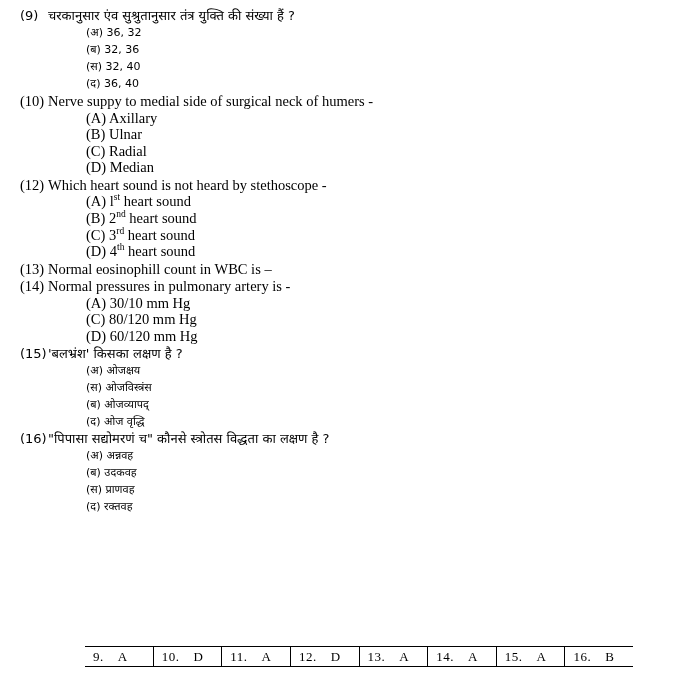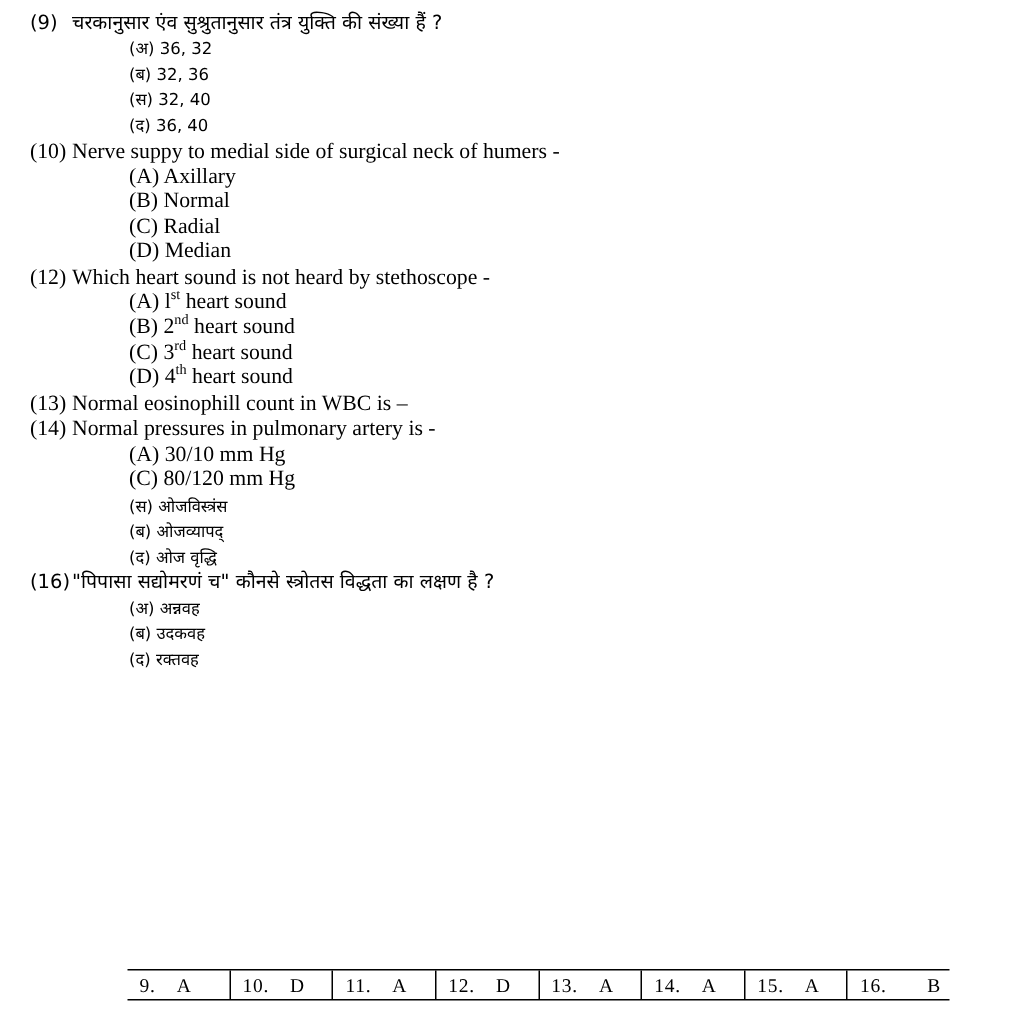--- a/index.html
+++ b/index.html
@@ -86,21 +86,20 @@
     align-items: center;
     justify-content: flex-start;
     padding-left: 8px;
     border-right: 1px solid #000;
     box-sizing: border-box;
     white-space: nowrap;
     letter-spacing: 0.5px;
   }
   .ans-cell:last-child {
     border-right: none;
-    gap: 13px;
   }
   .ans-q {
     margin-right: 14px;
   }
 </style>
 </head>
 <body>
 
 <div class="page">
   <div id="questions-container">
@@ -116,21 +115,21 @@
           <li class="opt hindi">(द) 36,  40</li>
         </ul>
       </div>
       <div class="q-block">
         <div class="q-line">
           <span class="q-num">(10)</span>
           <span class="q-text">Nerve suppy to medial side of surgical neck of humers -</span>
         </div>
         <ul class="opt-list">
           <li class="opt">(A) Axillary</li>
-          <li class="opt">(B) Normal</li>
+          <li class="opt">(B) Ulnar</li>
           <li class="opt">(C) Radial</li>
           <li class="opt">(D) Median</li>
         </ul>
       </div>
       <div class="q-block">
         <div class="q-line">
           <span class="q-num">(12)</span>
           <span class="q-text">Which heart sound is not heard by stethoscope -</span>
         </div>
         <ul class="opt-list">
@@ -147,37 +146,44 @@
         </div>
       </div>
       <div class="q-block">
         <div class="q-line">
           <span class="q-num">(14)</span>
           <span class="q-text">Normal pressures in pulmonary artery is -</span>
         </div>
         <ul class="opt-list">
           <li class="opt">(A) 30/10 mm Hg</li>
           <li class="opt">(C) 80/120 mm Hg</li>
-        </ul>
-      </div>
-      <div class="q-block">
-        <ul class="opt-list">
+          <li class="opt">(D) 60/120 mm Hg</li>
+        </ul>
+      </div>
+      <div class="q-block">
+        <div class="q-line hindi">
+          <span class="q-num">(15)</span>
+          <span class="q-text">'बलभ्रंश' किसका लक्षण है ?</span>
+        </div>
+        <ul class="opt-list">
+          <li class="opt hindi">(अ) ओजक्षय</li>
           <li class="opt hindi">(स) ओजविस्त्रंस</li>
           <li class="opt hindi">(ब) ओजव्यापद्</li>
           <li class="opt hindi">(द) ओज वृद्धि</li>
         </ul>
       </div>
       <div class="q-block">
         <div class="q-line hindi">
           <span class="q-num">(16)</span>
           <span class="q-text">"पिपासा सद्योमरणं च" कौनसे स्त्रोतस विद्धता का लक्षण है ?</span>
         </div>
         <ul class="opt-list">
           <li class="opt hindi">(अ) अन्नवह</li>
           <li class="opt hindi">(ब) उदकवह</li>
+          <li class="opt hindi">(स) प्राणवह</li>
           <li class="opt hindi">(द) रक्तवह</li>
         </ul>
       </div>
     </div>
   <div class="answer-bar" id="answer-bar">
       <div class="ans-cell">
         <span class="ans-q">9.</span>
         <span class="ans-a">A</span>
       </div>
       <div class="ans-cell">

